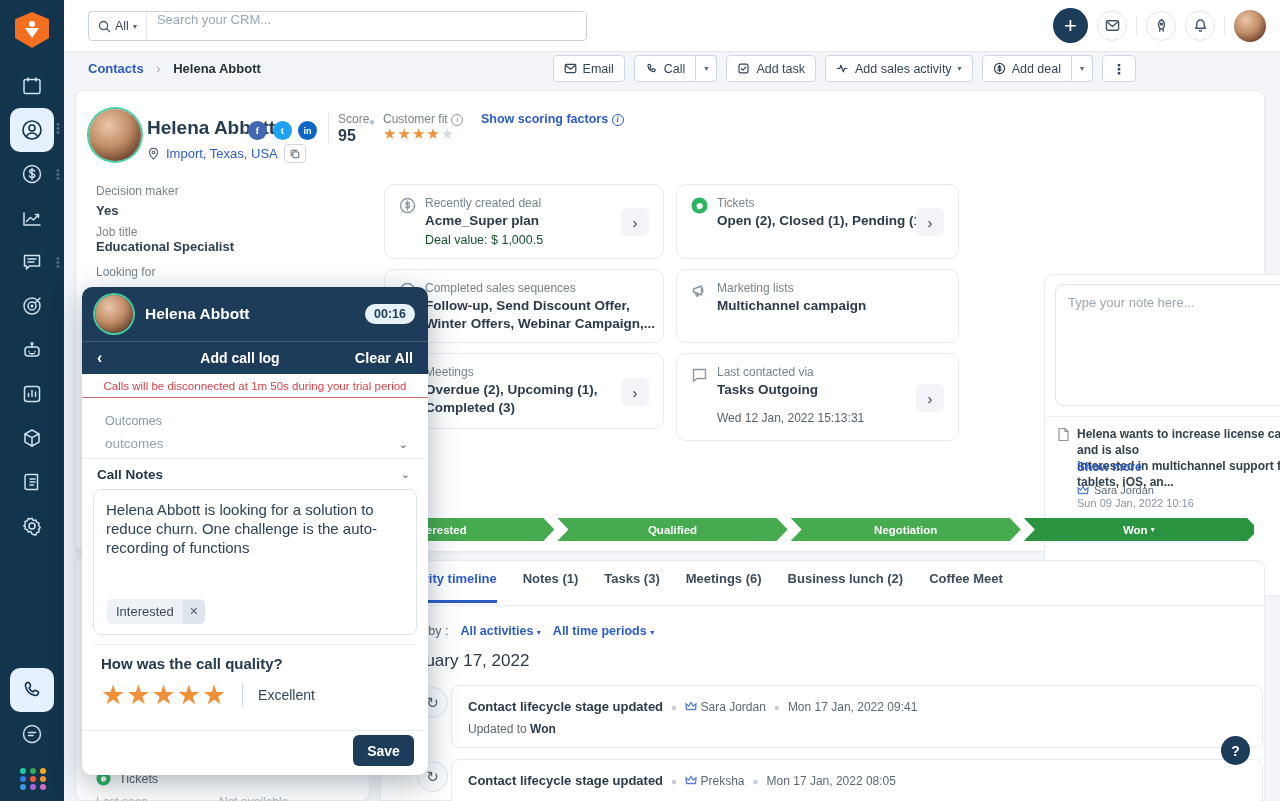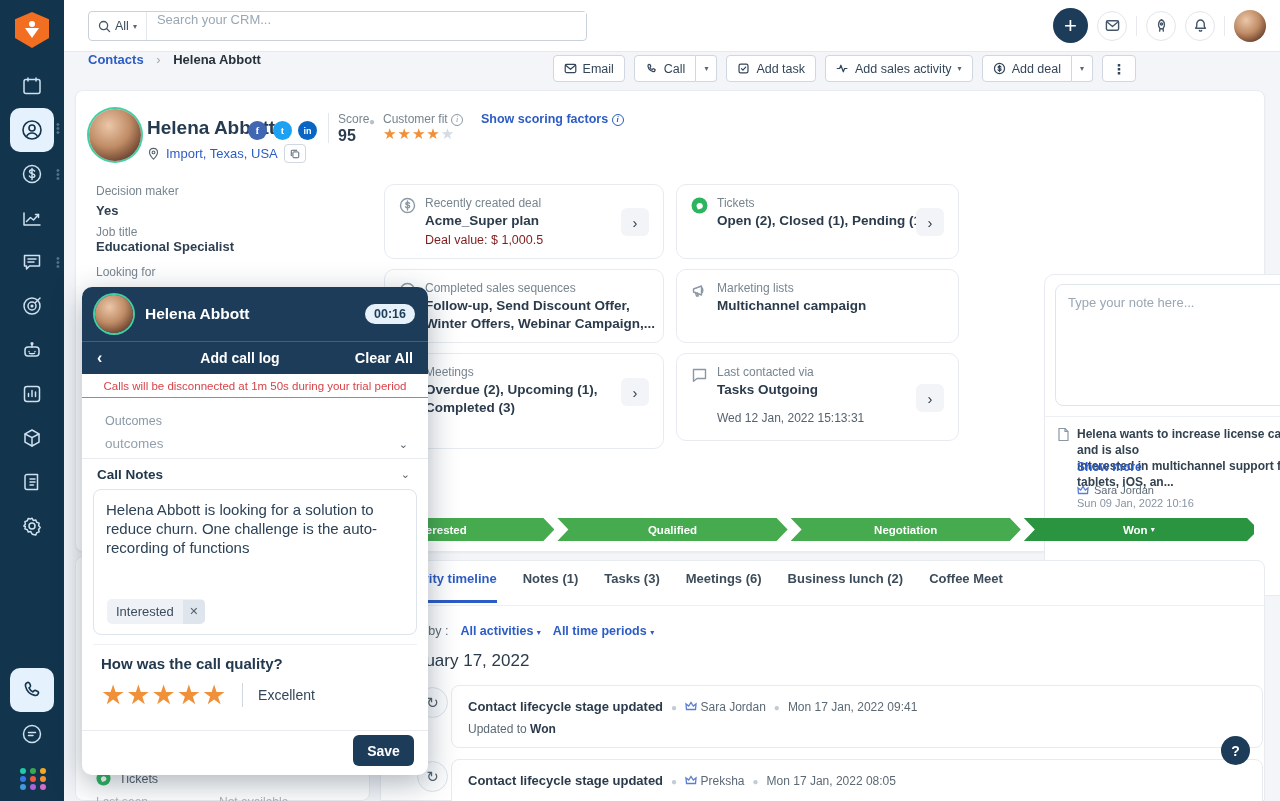--- a/index.html
+++ b/index.html
@@ -29,21 +29,21 @@
   .search-input::placeholder { color:#9aa8b5; }
   .tb-right { position:absolute; right:14px; top:8px; display:flex; align-items:center; gap:9px; }
   .circle-btn { width:30px; height:30px; border-radius:50%; border:1px solid #e1e6ec; background:#fff; display:flex; align-items:center; justify-content:center; color:#44566a; cursor:pointer; }
   .circle-btn svg { width:15px; height:15px; stroke:currentColor; fill:none; stroke-width:1.5; stroke-linecap:round; stroke-linejoin:round; }
   .plus-btn { width:35px; height:35px; border-radius:50%; background:#1d3c59; color:#fff; font-size:22px; display:flex; align-items:center; justify-content:center; cursor:pointer; font-weight:400; }
   .tb-div { width:1px; height:20px; background:#e6eaef; }
   .avatar { border-radius:50%; background:radial-gradient(circle at 38% 32%, #ebc7a9 0%, #c08c66 45%, #6e4530 78%, #402418 100%); }
   .avatar.ring { box-shadow:0 0 0 2px #43cfa5; }
 
   
-  .crumb-row { position:absolute; left:64px; top:52px; width:1088px; height:33px; display:flex; }
+  .crumb-row { position:absolute; left:64px; top:52px; width:1088px; height:33px; display:flex; align-items:center; }
   .crumb { margin-left:24px; font-size:13px; font-weight:bold; }
   .crumb a { color:#2c5cc5; text-decoration:none; cursor:pointer; }
   .crumb .sep { color:#9aa7b4; margin:0 9px; font-weight:normal; }
   .crumb .cur { color:#27313a; }
   .action-btns { position:absolute; right:16px; top:3px; display:flex; align-items:center; gap:9px; }
   .btn { height:27px; background:#fff; border:1px solid #cfd7e0; border-radius:4px; display:flex; align-items:center; gap:6px; padding:0 10px; font-size:12.5px; color:#34465a; cursor:pointer; font-weight:400; }
   .btn svg { width:13px; height:13px; stroke:currentColor; fill:none; stroke-width:1.5; stroke-linecap:round; stroke-linejoin:round; }
   .btn-group { display:flex; }
   .btn-group .btn:first-child { border-radius:4px 0 0 4px; }
   .btn-group .btn.caret-part { border-left:none; border-radius:0 4px 4px 0; padding:0 8px; }
@@ -57,21 +57,21 @@
   .soc { width:19px; height:19px; border-radius:50%; display:inline-flex; align-items:center; justify-content:center; color:#fff; font-size:10px; font-weight:bold; cursor:pointer; font-family:"Liberation Serif",serif; }
   .star { font-size:15px; color:#f0913a; letter-spacing:1px; }
   .star.empty { color:#d5dce3; }
   .info-i { display:inline-flex; width:12px; height:12px; border:1px solid #8b98a5; border-radius:50%; color:#8b98a5; font-size:8px; align-items:center; justify-content:center; font-family:"Liberation Serif",serif; font-style:italic; vertical-align:1px; }
 
   .mini-card { position:absolute; background:#fff; border:1px solid #e7ebf1; border-radius:10px; }
   .mini-card .ic { position:absolute; left:14px; top:12px; width:17px; height:17px; color:#8b98a5; }
   .mini-card .ic svg { width:17px; height:17px; stroke:currentColor; fill:none; stroke-width:1.4; stroke-linecap:round; stroke-linejoin:round; }
   .mini-card .c-lbl { position:absolute; left:40px; top:11px; font-size:12px; color:#77858f;text-align:center; }
   .mini-card .c-title { position:absolute; left:40px; top:27px; font-size:13.5px; font-weight:bold; color:#2b3b4b; line-height:18px; }
-  .mini-card .c-sub { position:absolute; left:40px; font-size:12.5px; color:#7f1d1d; }
+  .mini-card .c-sub { position:absolute; left:40px; font-size:12.5px; color:#14532d; }
   .chev-btn { position:absolute; width:28px; height:28px; background:#f2f4f7; border-radius:6px; display:flex; align-items:center; justify-content:center; color:#2b3b4b; font-size:15px; cursor:pointer; }
 
   .notes-panel { position:absolute; left:968px; top:183px; width:288px; height:322px; border:1px solid #e7ebf1; border-radius:10px; background:#fff; }
   .note-ta { position:absolute; left:10px; top:9px; width:268px; height:122px; border:1px solid #dfe5ec; border-radius:8px; resize:none; font-family:inherit; font-size:13px; padding:10px 12px; color:#3c4c5a; outline:none; }
   .note-ta::placeholder { color:#9aa7b4; }
   .panel-div { position:absolute; left:0; top:141px; width:100%; height:1px; background:#edf0f4; }
 
   .crown svg { width:12px; height:10px; stroke:#5b7fd4; fill:none; stroke-width:1.3; }
 
   
@@ -386,21 +386,21 @@
     <div class="chev-btn" style="right:14px;top:23px">›</div>
   </div>
   <div class="mini-card" style="left:308px;top:178px;width:280px;height:74px">
     <span class="ic"><svg viewBox="0 0 17 17">
           <circle cx="8.5" cy="8.5" r="7"></circle>
           <path d="M5.5 8.7l2 2 4-4.5"></path>
         </svg></span>
     <div class="c-lbl">Completed sales sequences</div>
     <div class="c-title"><span>Follow-up, Send Discount Offer,</span><br><span>Winter Offers, Webinar Campaign,...</span></div>
   </div>
-  <div class="mini-card" style="left:308px;top:262px;width:280px;height:96px">
+  <div class="mini-card" style="left:308px;top:262px;width:280px;height:76px">
     <span class="ic"><svg viewBox="0 0 17 17">
           <rect x="2.5" y="3.5" width="12" height="11" rx="1.5"></rect>
           <path d="M5.5 2.5v2M11.5 2.5v2M2.5 7h12"></path>
         </svg></span>
     <div class="c-lbl">Meetings</div>
     <div class="c-title"><span>Overdue (2), Upcoming (1),</span><br><span>Completed (3)</span></div>
     <div class="chev-btn" style="right:14px;top:24px">›</div>
   </div>
 
   <div class="mini-card" style="left:600px;top:93px;width:283px;height:75px">

